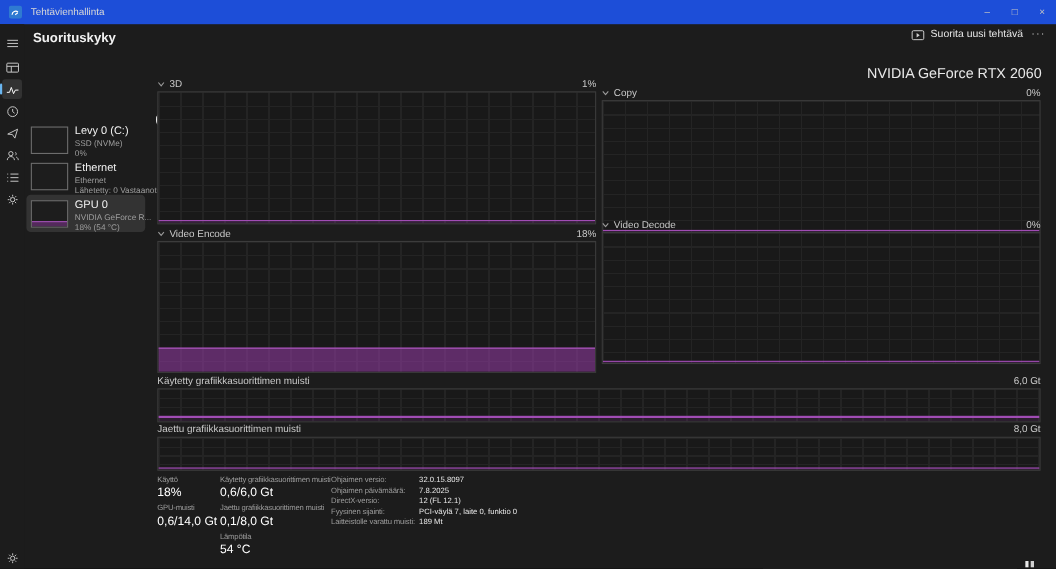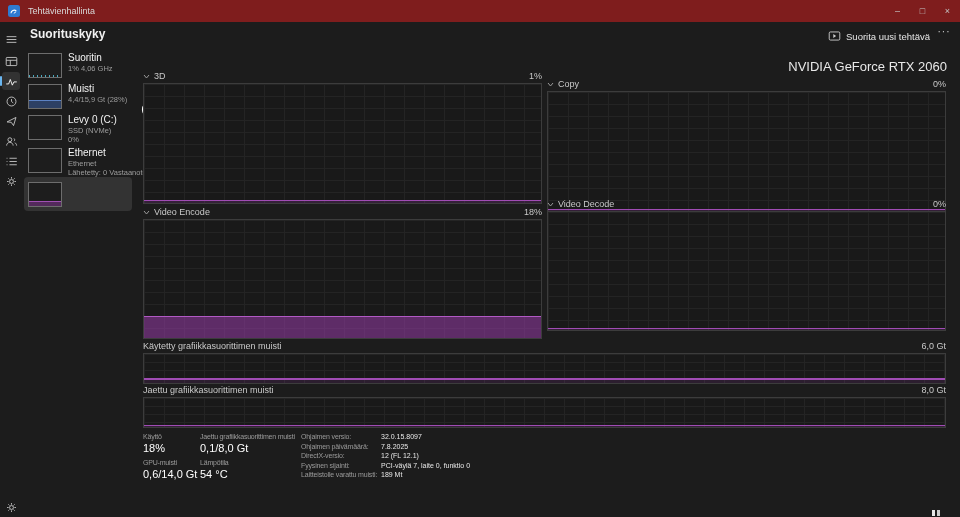--- a/index.html
+++ b/index.html
@@ -1,36 +1,36 @@
 <!DOCTYPE html>
 <html><head>
 <meta charset="utf-8">
 <style>
   html,body{margin:0;padding:0;background:#111;}
   #app{position:relative;width:960px;height:517px;background:#1c1c1c;overflow:hidden;
        font-family:"Liberation Sans",sans-serif;color:#fff;}
   
-  .titlebar{position:absolute;left:0;top:0;width:960px;height:22px;background:#7f1d1d;}
+  .titlebar{position:absolute;left:0;top:0;width:960px;height:22px;background:#1d4ed8;}
   .app-icon{position:absolute;left:8px;top:5px;width:12px;height:12px;}
   .title-text{position:absolute;left:28px;top:0;height:22px;line-height:22px;font-size:9px;color:#d8d8d8;}
   .win-controls{position:absolute;right:0;top:0;height:22px;display:flex;}
   .win-btn{width:25px;height:22px;display:flex;align-items:center;justify-content:center;
            font-size:9px;color:#c4c4c4;cursor:default;}
   
   .rail{position:absolute;left:0;top:22px;width:22px;height:495px;background:#1c1c1c;}
   .rail-item{position:absolute;left:2px;width:18px;height:18px;border-radius:3px;
              display:flex;align-items:center;justify-content:center;}
   .rail-item.selected{background:#323232;}
   .rail-item.selected::before{content:"";position:absolute;left:-2px;top:4px;width:2px;height:10px;
              border-radius:2px;background:#6ab6f0;}
   .rail-item svg{stroke:#c8c8c8;fill:none;stroke-width:1.1;}
   .rail-item.selected svg{stroke:#fff;}
   
   .page-title{position:absolute;left:30px;top:27px;font-size:12px;font-weight:700;color:#f2f2f2;}
-  .run-task{position:absolute;right:30px;top:26px;height:16px;display:flex;align-items:flex-end;gap:5px;
+  .run-task{position:absolute;right:30px;top:26px;height:16px;display:flex;align-items:flex-start;gap:5px;
             font-size:9.5px;color:#e6e6e6;}
   .run-task svg{stroke:#d0d0d0;fill:none;stroke-width:1.1;}
   .more-btn{position:absolute;right:8px;top:25px;width:16px;height:16px;text-align:center;
             line-height:14px;font-size:10px;color:#d0d0d0;letter-spacing:1px;}
   
   .device{position:absolute;left:24px;width:108px;border-radius:4px;}
   .device.selected{background:#333333;}
   .mini{position:absolute;left:4px;top:3px;width:32px;height:23px;border:1px solid #6d6d6d;
         background:#1d1d1d;overflow:hidden;}
   .mini .fill{position:absolute;left:0;right:0;bottom:0;}
@@ -144,38 +144,20 @@
   <div class="page-title">Suorituskyky</div>
   <div class="run-task">
     <svg width="13" height="12" viewBox="0 0 16 14">
         <rect x="1.5" y="2" width="13" height="10" rx="1.5"></rect>
         <path d="M6.5 9.5L10 7 6.5 4.5z" fill="#d0d0d0" stroke="none"></path>
       </svg>
     <span>Suorita uusi tehtävä</span>
   </div>
   <div class="more-btn">···</div>
 
-  <div class="device" style="top:50px;height:30px">
-    <div class="mini">
-        <div class="fill fill-cpu-mini" style="height: 10%;"></div>
-      </div>
-    <div class="dtxt">
-      <div class="dname">Suoritin</div>
-      <div class="dsub">1%  4,06 GHz</div>
-    </div>
-  </div>
-  <div class="device" style="top:81px;height:30px">
-    <div class="mini">
-        <div class="fill fill-mem-mini" style="height: 30%;"></div>
-      </div>
-    <div class="dtxt">
-      <div class="dname">Muisti</div>
-      <div class="dsub">4,4/15,9 Gt (28%)</div>
-    </div>
-  </div>
   <div class="device" style="top:112px;height:32px">
     <div class="mini">
         <div class="fill" style="border: none; height: 0%;"></div>
       </div>
     <div class="dtxt">
       <div class="dname">Levy 0 (C:)</div>
       <div class="dsub">SSD (NVMe)</div>
       <div class="dsub">0%</div>
     </div>
   </div>
@@ -186,20 +168,25 @@
     <div class="dtxt">
       <div class="dname">Ethernet</div>
       <div class="dsub">Ethernet</div>
       <div class="dsub">Lähetetty: 0 Vastaanotet</div>
     </div>
   </div>
   <div class="device selected" style="top:177px;height:34px">
     <div class="mini" style="top:5px">
         <div class="fill fill-gpu-mini" style="height: 16%;"></div>
       </div>
+    <div class="dtxt" style="top:4px">
+      <div class="dname">GPU 0</div>
+      <div class="dsub">NVIDIA GeForce R...</div>
+      <div class="dsub">18%  (54 °C)</div>
+    </div>
   </div>
 
   <div class="gpu-title">GPU</div>
   <div class="gpu-device">NVIDIA GeForce RTX 2060</div>
 
   <div class="chart-block" style="left:143px;top:70px;width:399px">
     <div class="chart-head">
       <span class="chev">
           <svg width="7" height="5" viewBox="0 0 7 5">
             <polyline points="1,1 3.5,4 6,1" stroke="#9a9a9a" fill="none"></polyline>
@@ -284,20 +271,24 @@
         <div class="lbl">Käyttö</div>
         <div class="val">18%</div>
       </div>
       <div class="statblock">
         <div class="lbl">GPU-muisti</div>
         <div class="val">0,6/14,0 Gt</div>
       </div>
     </div>
     <div class="scol" style="left:57px">
       <div class="statblock">
+        <div class="lbl">Käytetty grafiikkasuorittimen muisti</div>
+        <div class="val">0,6/6,0 Gt</div>
+      </div>
+      <div class="statblock">
         <div class="lbl">Jaettu grafiikkasuorittimen muisti</div>
         <div class="val">0,1/8,0 Gt</div>
       </div>
       <div class="statblock">
         <div class="lbl">Lämpötila</div>
         <div class="val">54 °C</div>
       </div>
     </div>
     <div class="scol" style="left:158px">
       <div class="inforow">

